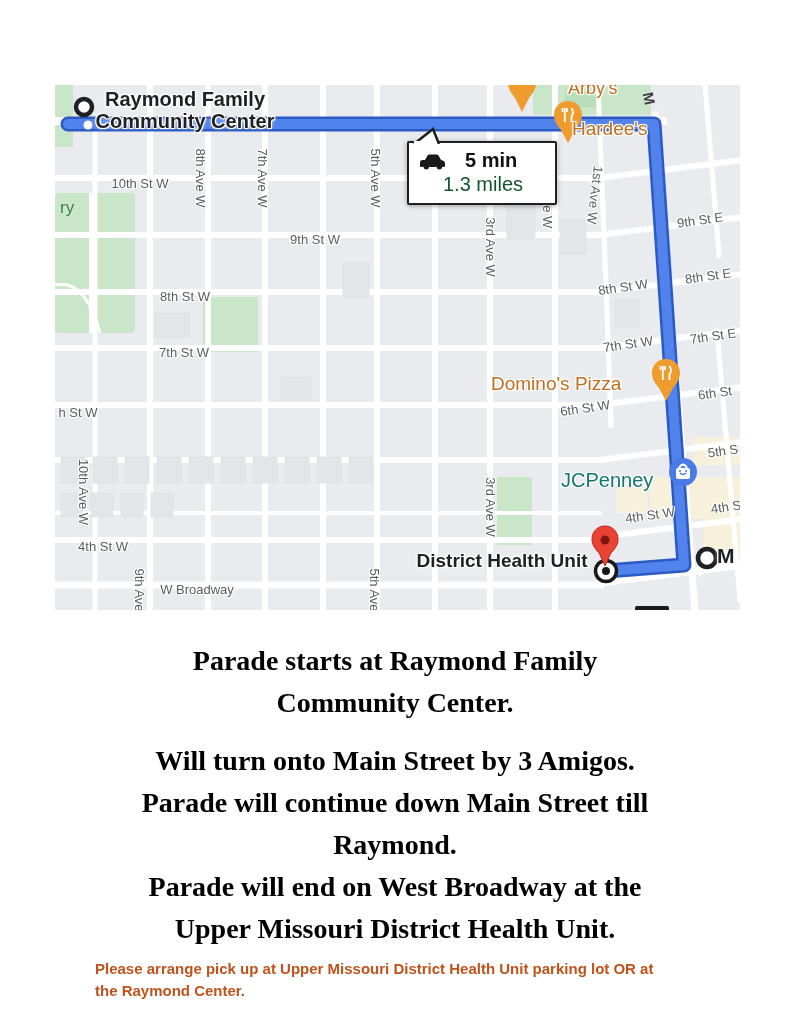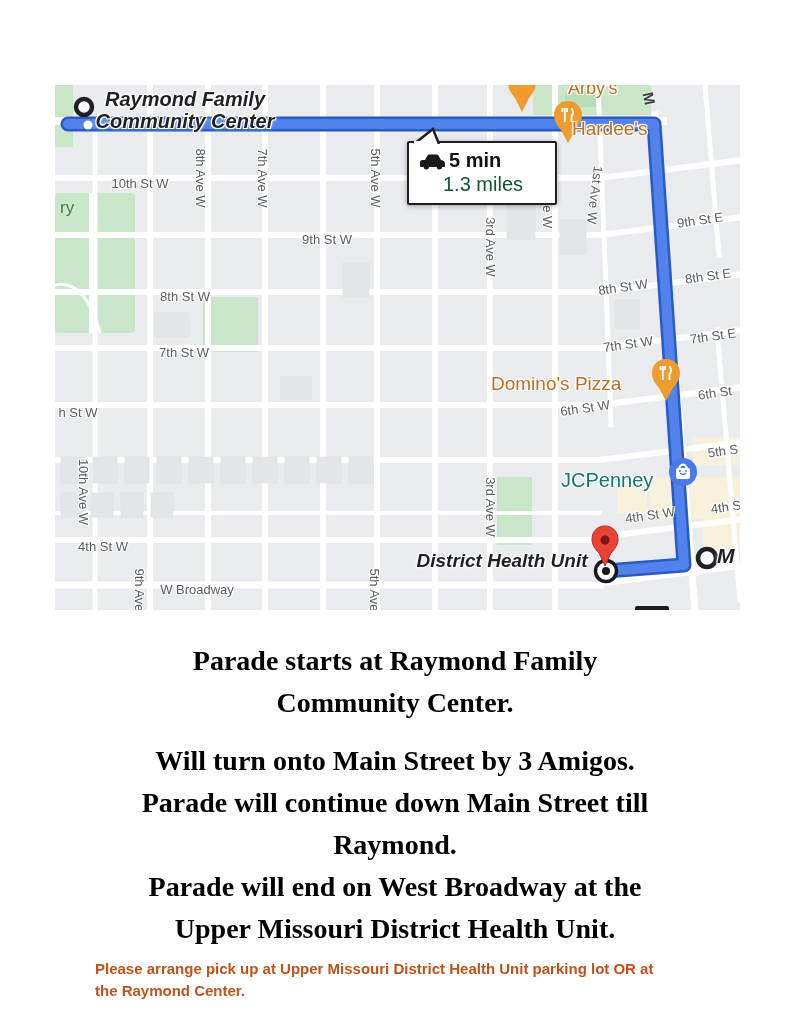--- a/index.html
+++ b/index.html
@@ -14,30 +14,30 @@
   .lbl.v{transform:translate(-50%,-50%) rotate(90deg);}
   .lbl.v2{transform:translate(-50%,-50%) rotate(97deg);}
   .lbl.t{transform:translate(-50%,-50%) rotate(-8deg);}
   .poi{position:absolute;white-space:nowrap;font-weight:500;color:#C06E1E;
        text-shadow:-1px -1px 0 #fff,1px -1px 0 #fff,-1px 1px 0 #fff,1px 1px 0 #fff,0 0 3px #fff;}
   .park-lbl{position:absolute;left:5px;top:113px;font-size:17px;color:#3E7C43;font-weight:500;
        text-shadow:0 0 3px #D8EED8;}
   .road-letter{position:absolute;left:588px;top:5px;font-size:15px;font-weight:700;color:#3C4043;
        transform:rotate(78deg);text-shadow:0 0 2px #fff;}
   .big-lbl{position:absolute;font-weight:700;color:#1F2023;text-align:center;
-       text-shadow:-1px -1px 0 #fff,1px -1px 0 #fff,-1px 1px 0 #fff,1px 1px 0 #fff,0 0 4px #fff;font-style:italic;}
+       text-shadow:-1px -1px 0 #fff,1px -1px 0 #fff,-1px 1px 0 #fff,1px 1px 0 #fff,0 0 4px #fff;}
   .start-lbl{left:15px;top:3px;width:230px;font-size:20px;line-height:22px;}
   .dest-lbl{left:349px;top:465px;width:196px;font-size:19px;line-height:21px;}
   .maurices-lbl{left:662px;top:459px;font-size:21px;width:40px;text-align:left;}
   
   .infobox{position:absolute;left:352px;top:56px;width:128px;background:#fff;border:2px solid #1F1F1F;
        border-radius:2px;box-shadow:0 1px 5px rgba(0,0,0,.35);padding:6px 8px 7px 10px;}
   .infobox .tip{position:absolute;left:2px;top:-16px;width:32px;height:17px;}
   .infobox .tip-cover{position:absolute;left:5px;top:-2px;width:22px;height:4px;background:#fff;}
-  .ib-row{display:flex;align-items:center;gap:3px;}
+  .ib-row{display:flex;align-items:center;gap:19px;}
   .ib-duration{font-size:20px;font-weight:700;color:#111;}
   .ib-distance{font-size:20px;color:#14532d;margin-top:1px;text-align:center;}
   
   .instructions{position:absolute;left:95px;top:624px;width:600px;text-align:center;
        font-family:"Liberation Serif",serif;font-weight:700;color:#000;}
   .line{font-size:28px;line-height:42px;white-space:nowrap;}
   .note{margin-top:8px;text-align:left;font-family:"Liberation Sans",sans-serif;
        font-weight:700;color:#C0521C;}
   .note .nline{font-size:15px;line-height:22px;white-space:nowrap;}
 </style>
@@ -166,21 +166,21 @@
         <circle cx="551" cy="486" r="10.5" fill="#fff" stroke="#18191B" stroke-width="3.5"></circle>
         <circle cx="551" cy="486" r="4" fill="#18191B"></circle>
       </g>
       <g>
         <path d="M550 441 C542.5 441 537 446.8 537 454.2 C537 459.8 540 463.6 544.3 468.4 L550 481 L555.7 468.4 C560 463.6 563 459.8 563 454.2 C563 446.8 557.5 441 550 441 Z" fill="#E94335" stroke="#C5221F" stroke-width="1"></path>
         <circle cx="550" cy="455" r="4.5" fill="#7E150F"></circle>
       </g>
     </svg>
 
     <span class="lbl" style="left:85px;top:98px">10th St W</span>
-    <span class="lbl" style="left:272px;top:154px">9th St W</span>
+    <span class="lbl" style="left:260px;top:154px">9th St W</span>
     <span class="lbl" style="left:130px;top:211px">8th St W</span>
     <span class="lbl" style="left:129px;top:267px">7th St W</span>
     <span class="lbl" style="left:23px;top:327px">h St W</span>
     <span class="lbl" style="left:48px;top:461px">4th St W</span>
     <span class="lbl" style="left:142px;top:504px">W Broadway</span>
     <span class="lbl v" style="left:145px;top:93px">8th Ave W</span>
     <span class="lbl v" style="left:207px;top:93px">7th Ave W</span>
     <span class="lbl v" style="left:320px;top:93px">5th Ave W</span>
     <span class="lbl v" style="left:435px;top:162px">3rd Ave W</span>
     <span class="lbl v" style="left:492px;top:112px">2nd Ave W</span>

